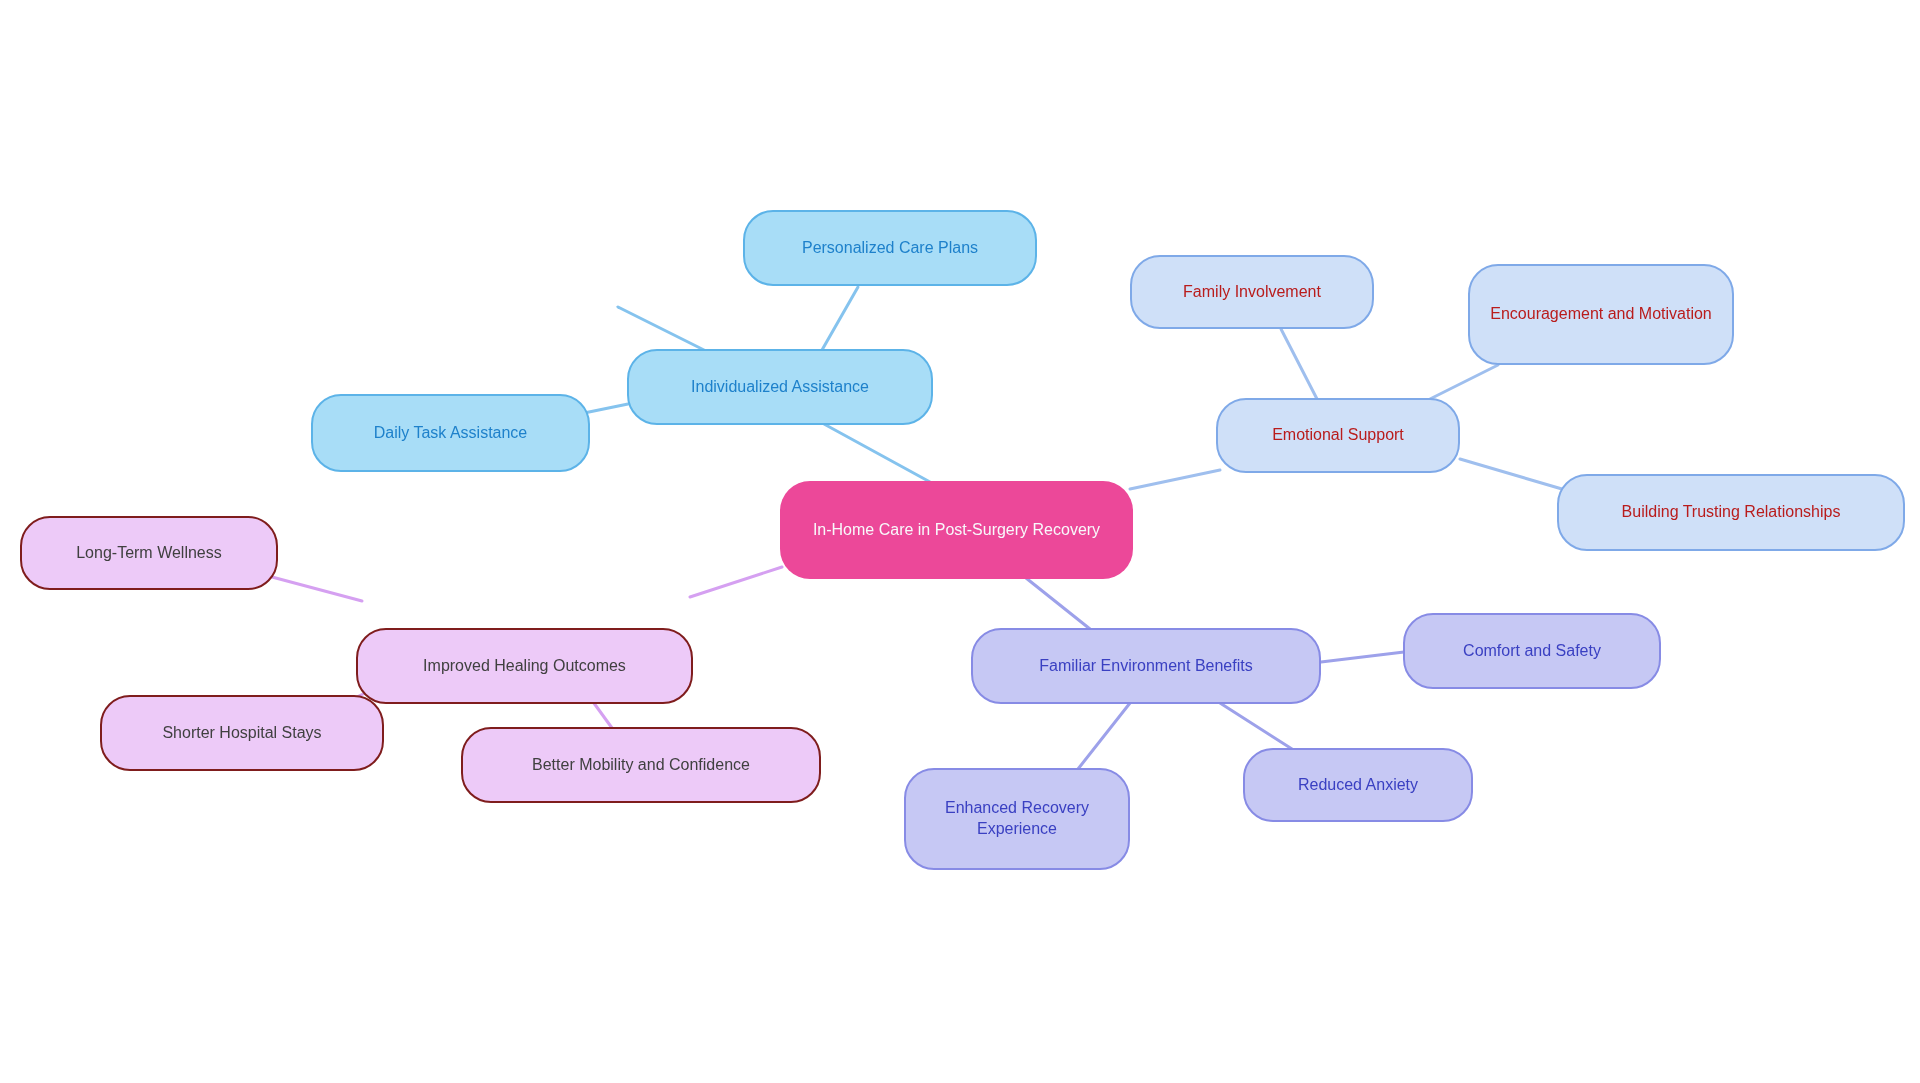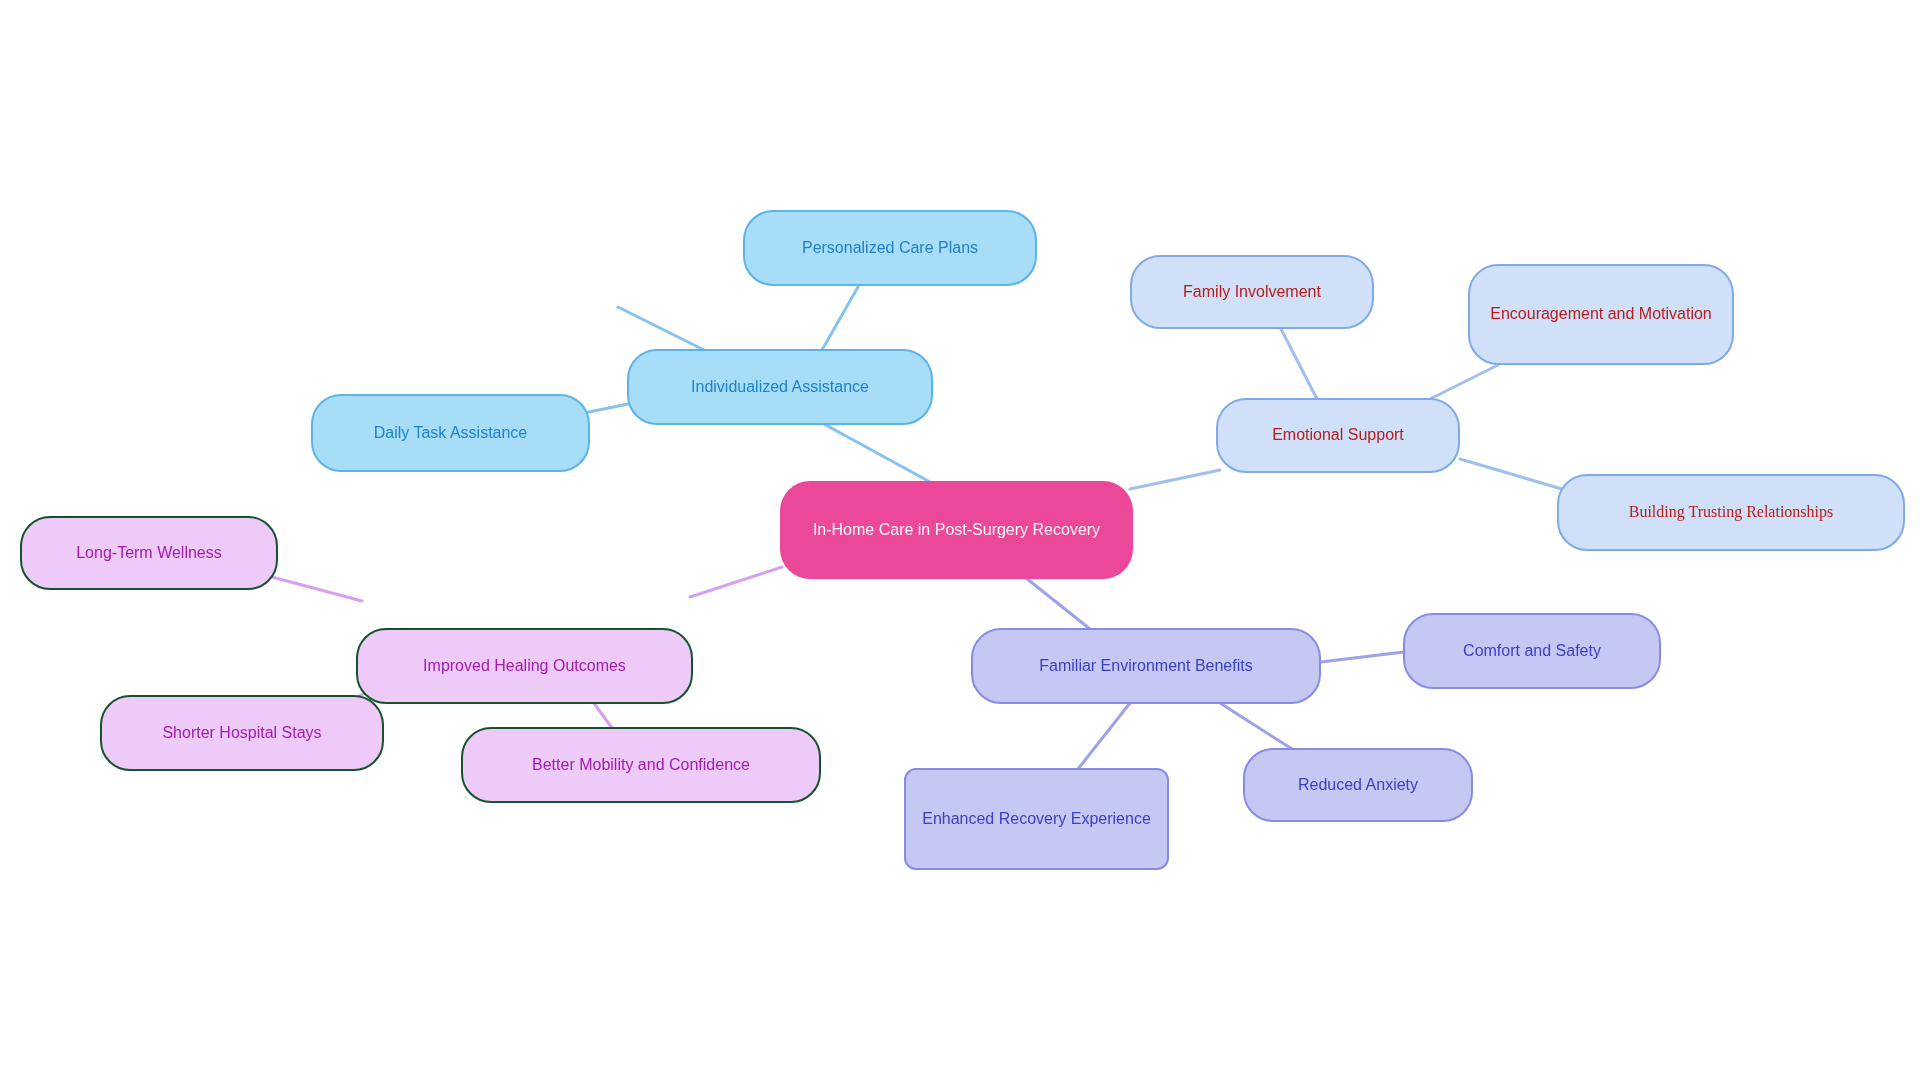--- a/index.html
+++ b/index.html
@@ -42,21 +42,21 @@
   }
   .node.root {
     background: #ec4899;
     color: #F8F9FB;
     border: none;
     border-radius: 30px;
   }
   .node.b1 { background: #A8DDF7; border: 2px solid #5CB3E8; color: #1E81CB; }
   .node.b2 { background: #CFE0F8; border: 2px solid #7FA9E8; color: #b91c1c; }
   .node.b3 { background: #C6C8F4; border: 2px solid #878BE5; color: #3A40C2; }
-  .node.b4 { background: #EDCAF8; border: 2px solid #14532d; color: #a21caf; align-items: center; }
+  .node.b4 { background: #EDCAF8; border: 2px solid #7f1d1d; color: #404040; align-items: center; }
 </style>
 </head>
 <body>
 
 <div class="canvas">
 
   <svg class="edges">
 
     <line class="e-b1" x1="618" y1="307" x2="706" y2="351"></line>
     <line class="e-b1" x1="858" y1="287" x2="822" y2="350"></line>
@@ -95,34 +95,34 @@
 
   <div class="node b2" style="left:1216px; top:398px; width:244px; height:75px;">
     <span>Emotional Support</span>
   </div>
   <div class="node b2" style="left:1130px; top:255px; width:244px; height:74px;">
     <span>Family Involvement</span>
   </div>
   <div class="node b2" style="left:1468px; top:264px; width:266px; height:101px;">
     <span>Encouragement and Motivation</span>
   </div>
-  <div class="node b2" style="left:1557px; top:474px; width:348px; height:77px;font-family:Liberation Serif, serif;">
+  <div class="node b2" style="left:1557px; top:474px; width:348px; height:77px;">
     <span>Building Trusting Relationships</span>
   </div>
 
   <div class="node b3" style="left:971px; top:628px; width:350px; height:76px;">
     <span>Familiar Environment Benefits</span>
   </div>
   <div class="node b3" style="left:1403px; top:613px; width:258px; height:76px;">
     <span>Comfort and Safety</span>
   </div>
   <div class="node b3" style="left:1243px; top:748px; width:230px; height:74px;">
     <span>Reduced Anxiety</span>
   </div>
-  <div class="node b3" style="left:904px; top:768px; width:265px; height:102px;border-radius:12px;">
+  <div class="node b3" style="left:904px; top:768px; width:226px; height:102px;">
     <span>Enhanced Recovery Experience</span>
   </div>
 
   <div class="node b4" style="left:356px; top:590px; width:337px; height:76px;margin-top:38px;">
     <span>Improved Healing Outcomes</span>
   </div>
   <div class="node b4" style="left:20px; top:516px; width:258px; height:74px;">
     <span>Long-Term Wellness</span>
   </div>
   <div class="node b4" style="left:100px; top:695px; width:284px; height:76px;">

